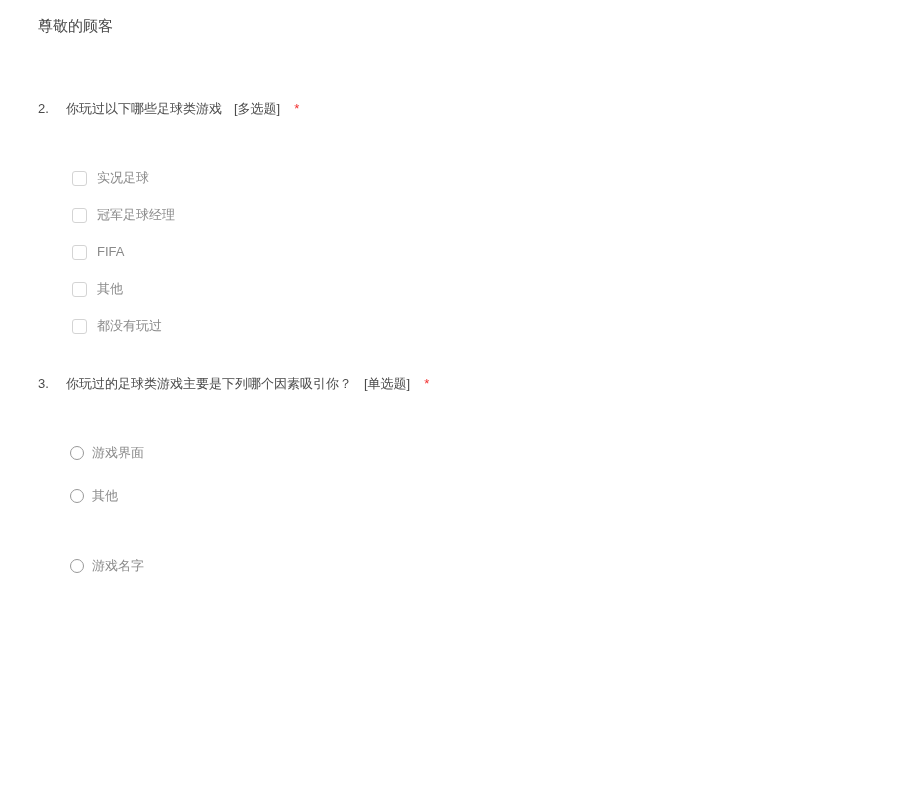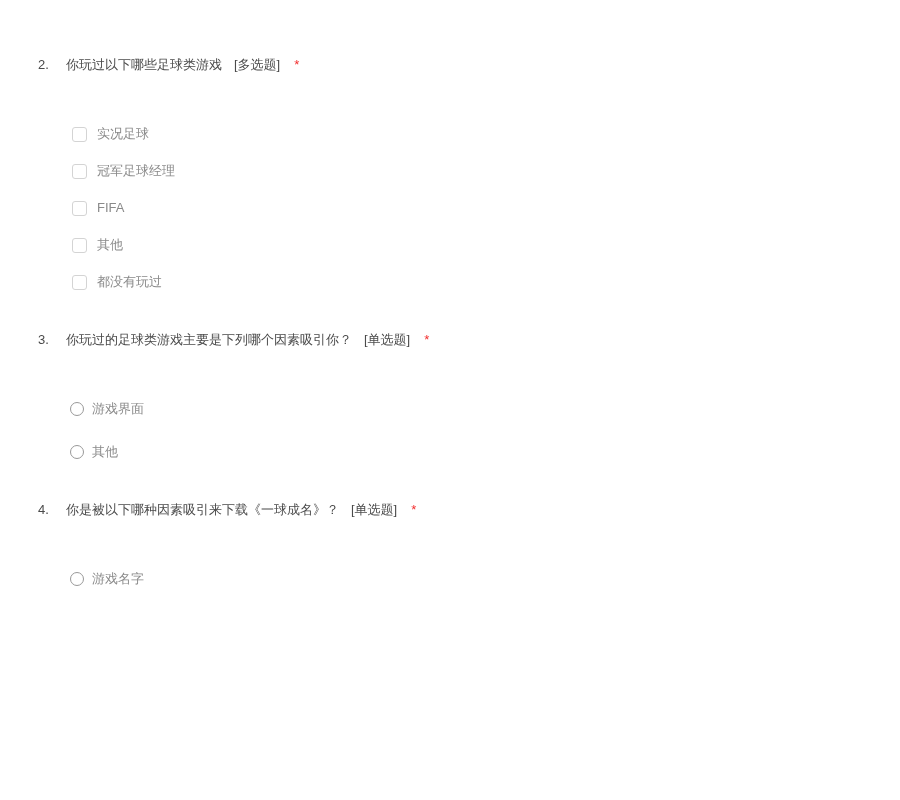--- a/index.html
+++ b/index.html
@@ -20,21 +20,21 @@
   .page{padding:18px 40px 0 38px;}
   .title{
     margin:0;font-size:15px;line-height:16px;font-weight:400;
     color:var(--question-text);
   }
   .subtitle{
     margin:26px 0 0 0;font-size:12px;line-height:13px;
     color:var(--question-text);
   }
   .question{margin-top:42px;}
-  .question.first{margin-top:39px;}
+  .question.first{margin-top:67px;}
   .q-heading{
     font-size:13px;line-height:15px;color:var(--question-text);
     white-space:nowrap;
   }
   .q-num{display:inline-block;width:28px;}
   .q-type{margin-left:12px;}
   .q-required{margin-left:14px;color:var(--required);font-weight:400;}
   .options{margin-top:54px;}
   .option{
     display:flex;align-items:center;height:16px;cursor:pointer;
@@ -53,20 +53,21 @@
   .opt-label{
     font-size:13px;line-height:16px;color:var(--option-text);
   }
   .option.checkbox .opt-label{margin-left:10px;}
   .option.radio .opt-label{margin-left:8px;}
 </style>
 </head>
 <body>
 
 <div class="page">
+  <h1 class="title">尊敬的顾客</h1>
   <div id="questions">
       <section class="question first">
     <div class="q-heading">
       <span class="q-num">2.</span><span class="q-text">你玩过以下哪些足球类游戏</span><span class="q-type">[多选题]</span><span class="q-required">*</span>
     </div>
     <div class="options">
           <label class="option checkbox">
     <span class="control checkbox"></span>
     <span class="opt-label">实况足球</span>
   </label>
@@ -97,23 +98,20 @@
     <span class="control radio"></span>
     <span class="opt-label">游戏界面</span>
   </label>
           <label class="option radio">
     <span class="control radio"></span>
     <span class="opt-label">其他</span>
   </label>
         </div>
   </section>
       <section class="question">
-    <div class="q-heading">
-      <span class="q-num">4.</span><span class="q-text">你是被以下哪种因素吸引来下载《一球成名》？</span><span class="q-type">[单选题]</span><span class="q-required">*</span>
-    </div>
     <div class="options">
           <label class="option radio">
     <span class="control radio"></span>
     <span class="opt-label">游戏名字</span>
   </label>
         </div>
   </section>
     </div>
 </div>
 

